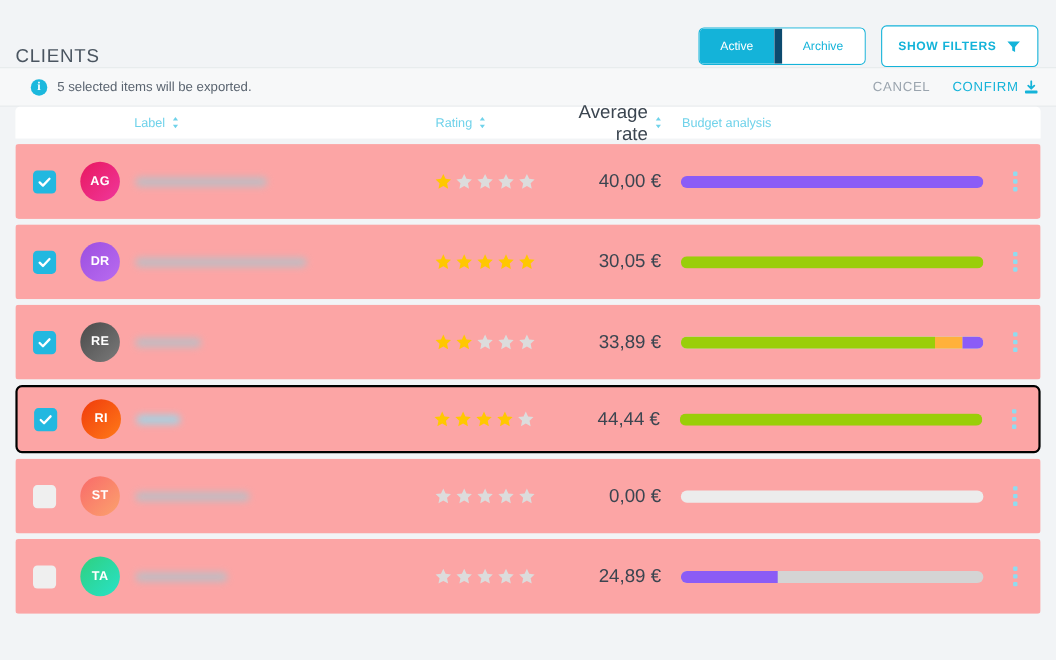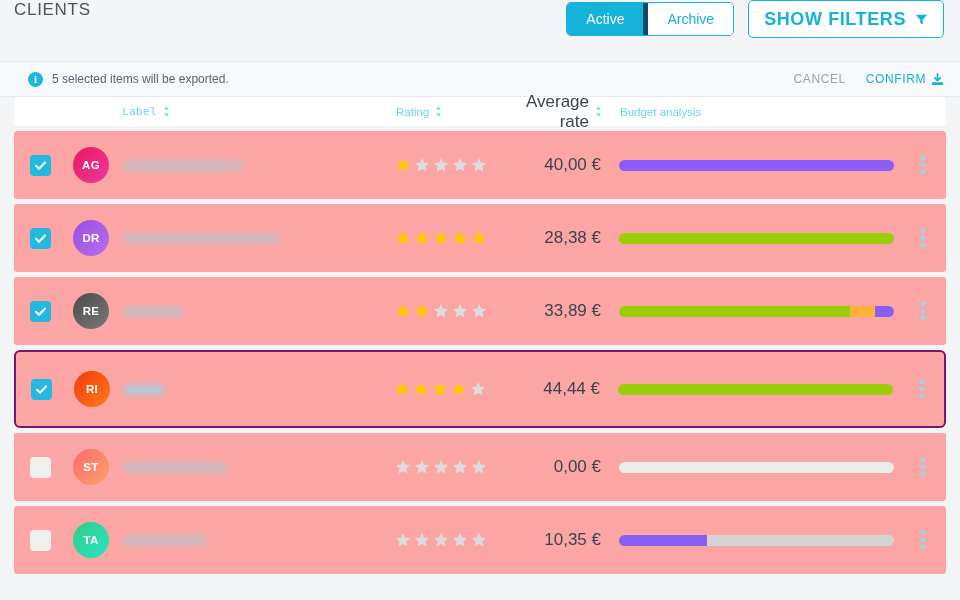--- a/index.html
+++ b/index.html
@@ -9,21 +9,21 @@
     background: #f2f4f6;
     color: #3b4550;
     overflow: hidden;
   }
 
   
   .topbar {
     height: 61px;
     background: #f2f4f6;
     display: flex;
-    align-items: flex-start;
+    align-items: flex-end;
     padding: 0 16px 0 14px;
     position: relative;
   }
   .page-title {
     font-size: 17px;
     letter-spacing: .7px;
     color: #4a5560;
     font-weight: 400;
     flex: 0 0 auto;
   }
@@ -38,36 +38,36 @@
     display: flex;
     border: 1px solid #14b3d9;
     border-radius: 5px;
     overflow: hidden;
     height: 34px;
     background: #fff;
   }
   .seg {
     display: flex; align-items: center; justify-content: center;
     padding: 0 19px;
-    font-size: 14px;
+    font-size: 11px;
     color: #14b3d9;
     background: #fff;
     cursor: pointer;
     user-select: none;
   }
   .seg.active { background: #14b3d9; color: #fff; }
-  .seg + .seg { border-left: 5px solid #0c4a6e; }
+  .seg + .seg { border-left: 7px solid #0c4a6e; }
 
   .btn-outline {
     height: 38px;
     border: 1px solid #14b3d9;
     border-radius: 5px;
     background: #fff;
     color: #14b3d9;
-    font-size: 18px;
+    font-size: 11px;
     font-weight: bold;
     letter-spacing: .6px;
     padding: 0 15px;
     display: flex; align-items: center; gap: 9px;
     cursor: pointer;
   }
   .btn-solid {
     height: 38px;
     border: 1px solid #14b3d9;
     border-radius: 5px;
@@ -132,29 +132,29 @@
   .row {
     background: #fca5a5;
     height: 68px;
     border-radius: 3px;
     display: flex;
     align-items: center;
     margin-top: 5px;
     border: 1px solid transparent;
   }
   .row.selected {
-    border: 2px solid #701a75;
+    border: 2px solid #000000;
     border-radius: 6px;
-    height: 78px;
+    height: 62px;
   }
 
   
   .c-check  { width: 50px; display:flex; justify-content:center; align-items:center; flex:0 0 auto; }
   .c-avatar { width: 52px; display:flex; justify-content:center; align-items:center; flex:0 0 auto; }
-  .c-label  { flex: 1 1 auto; padding-left: 6px; min-width: 0; font-family: Liberation Mono, monospace; }
+  .c-label  { flex: 1 1 auto; padding-left: 6px; min-width: 0; }
   .c-rating { width: 120px; flex:0 0 auto; display:flex; align-items:center; gap:3px; }
   .c-rate   { width: 96px; flex:0 0 auto; text-align: right; font-size: 17px; color: #3b4550; padding-right: 10px; }
   .c-budget { width: 290px; flex:0 0 auto; display:flex; align-items:flex-end; padding-left: 8px; }
   .c-menu   { width: 44px; flex:0 0 auto; display:flex; justify-content:center; align-items:center; }
 
   
   .thead .c-check  { width: 50px; }
   .thead .c-avatar { width: 52px; }
   .thead .c-label  { padding-left: 6px; }
   .thead .c-rating { width: 120px; }
@@ -365,21 +365,21 @@
           <svg class="star" viewBox="0 0 16 16">
             <path d="M8 1.1 10.1 5.6 15 6.2 11.4 9.6 12.4 14.5 8 12.1 3.6 14.5 4.6 9.6 1 6.2 5.9 5.6z" fill="#ffc800"></path>
           </svg>
           <svg class="star" viewBox="0 0 16 16">
             <path d="M8 1.1 10.1 5.6 15 6.2 11.4 9.6 12.4 14.5 8 12.1 3.6 14.5 4.6 9.6 1 6.2 5.9 5.6z" fill="#ffc800"></path>
           </svg>
           <svg class="star" viewBox="0 0 16 16">
             <path d="M8 1.1 10.1 5.6 15 6.2 11.4 9.6 12.4 14.5 8 12.1 3.6 14.5 4.6 9.6 1 6.2 5.9 5.6z" fill="#ffc800"></path>
           </svg>
         </div>
-        <div class="c-rate">28,38 €</div>
+        <div class="c-rate">30,05 €</div>
         <div class="c-budget">
           <div class="bar">
             <span class="bar-seg" style="width:100%;background:#9ace09"></span>
           </div>
         </div>
         <div class="c-menu">
           <div class="kebab">
             <i></i>
             <i></i>
             <i></i>
@@ -537,21 +537,21 @@
           <svg class="star" viewBox="0 0 16 16">
             <path d="M8 1.1 10.1 5.6 15 6.2 11.4 9.6 12.4 14.5 8 12.1 3.6 14.5 4.6 9.6 1 6.2 5.9 5.6z" fill="#dcdcdc"></path>
           </svg>
           <svg class="star" viewBox="0 0 16 16">
             <path d="M8 1.1 10.1 5.6 15 6.2 11.4 9.6 12.4 14.5 8 12.1 3.6 14.5 4.6 9.6 1 6.2 5.9 5.6z" fill="#dcdcdc"></path>
           </svg>
           <svg class="star" viewBox="0 0 16 16">
             <path d="M8 1.1 10.1 5.6 15 6.2 11.4 9.6 12.4 14.5 8 12.1 3.6 14.5 4.6 9.6 1 6.2 5.9 5.6z" fill="#dcdcdc"></path>
           </svg>
         </div>
-        <div class="c-rate">10,35 €</div>
+        <div class="c-rate">24,89 €</div>
         <div class="c-budget">
           <div class="bar">
             <span class="bar-seg" style="width:32%;background:#8b5cf6"></span>
           </div>
         </div>
         <div class="c-menu">
           <div class="kebab">
             <i></i>
             <i></i>
             <i></i>

